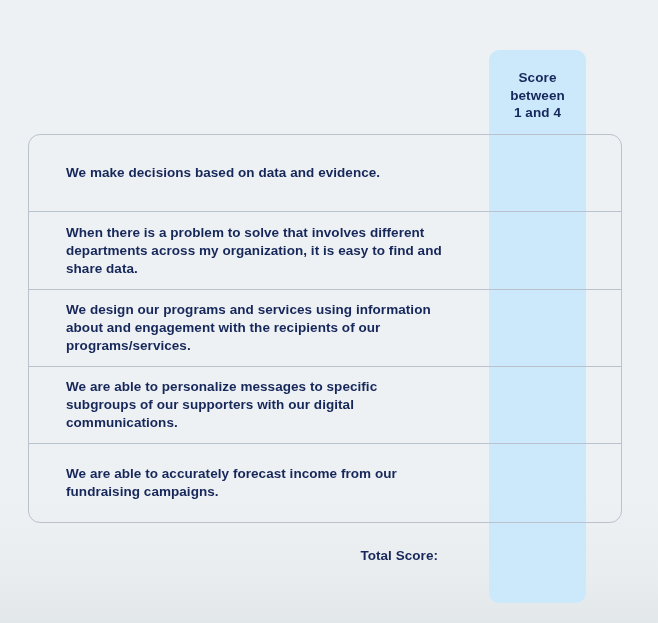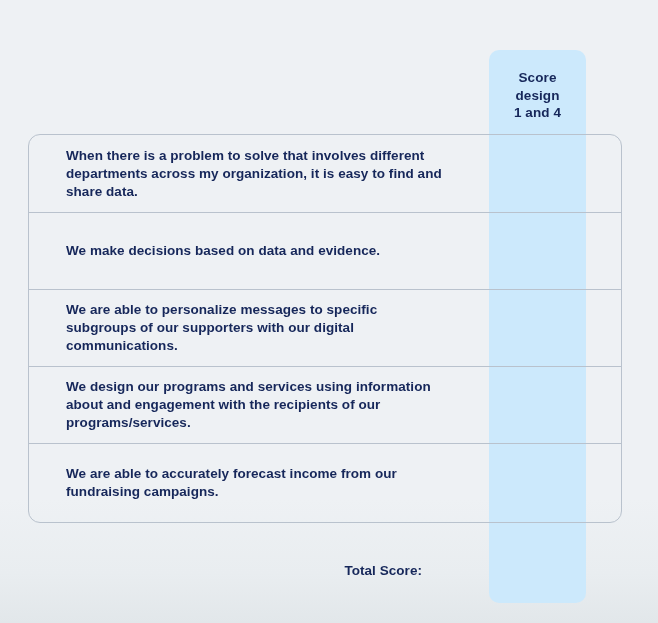--- a/index.html
+++ b/index.html
@@ -99,26 +99,26 @@
     height: 100%;
   }
   .spare-cell {
     flex: 1;
     height: 100%;
   }
 
   
   .total-row {
     position: absolute;
-    left: 12px;
+    left: 28px;
     top: 548px;
     width: 594px;
     height: 30px;
     display: flex;
-    align-items: flex-end;
+    align-items: flex-start;
     z-index: 2;
   }
   .total-label {
     width: 432px;
     box-sizing: border-box;
     padding-right: 22px;
     text-align: right;
     font-size: 13.5px;
     font-weight: bold;
     color: #16275a;
@@ -134,47 +134,47 @@
   }
 </style>
 </head>
 <body>
 
 <div class="page">
 
   <div class="score-column">
     <div class="score-column-header">
       <span>Score</span>
-      <span>design</span>
+      <span>between</span>
       <span>1 and 4</span>
     </div>
   </div>
 
   <div class="assessment-card">
+
+    <div class="row row-h1">
+      <div class="statement">We make decisions based on data and evidence.</div>
+      <div class="score-cell"></div>
+      <div class="spare-cell"></div>
+    </div>
 
     <div class="row row-h2">
       <div class="statement">When there is a problem to solve that involves different departments across my organization, it is easy to find and share data.</div>
       <div class="score-cell"></div>
       <div class="spare-cell"></div>
     </div>
 
-    <div class="row row-h1">
-      <div class="statement">We make decisions based on data and evidence.</div>
+    <div class="row row-h3">
+      <div class="statement">We design our programs and services using information about and engagement with the recipients of our programs/services.</div>
       <div class="score-cell"></div>
       <div class="spare-cell"></div>
     </div>
 
     <div class="row row-h4">
       <div class="statement">We are able to personalize messages to specific subgroups of our supporters with our digital communications.</div>
-      <div class="score-cell"></div>
-      <div class="spare-cell"></div>
-    </div>
-
-    <div class="row row-h3">
-      <div class="statement">We design our programs and services using information about and engagement with the recipients of our programs/services.</div>
       <div class="score-cell"></div>
       <div class="spare-cell"></div>
     </div>
 
     <div class="row row-h5">
       <div class="statement">We are able to accurately forecast income from our fundraising campaigns.</div>
       <div class="score-cell"></div>
       <div class="spare-cell"></div>
     </div>
 

